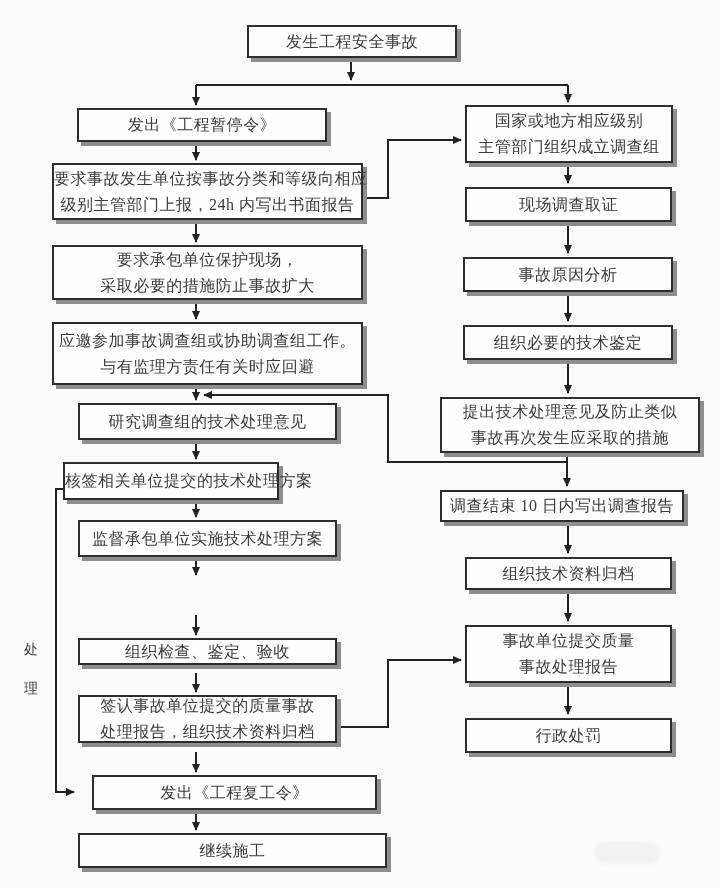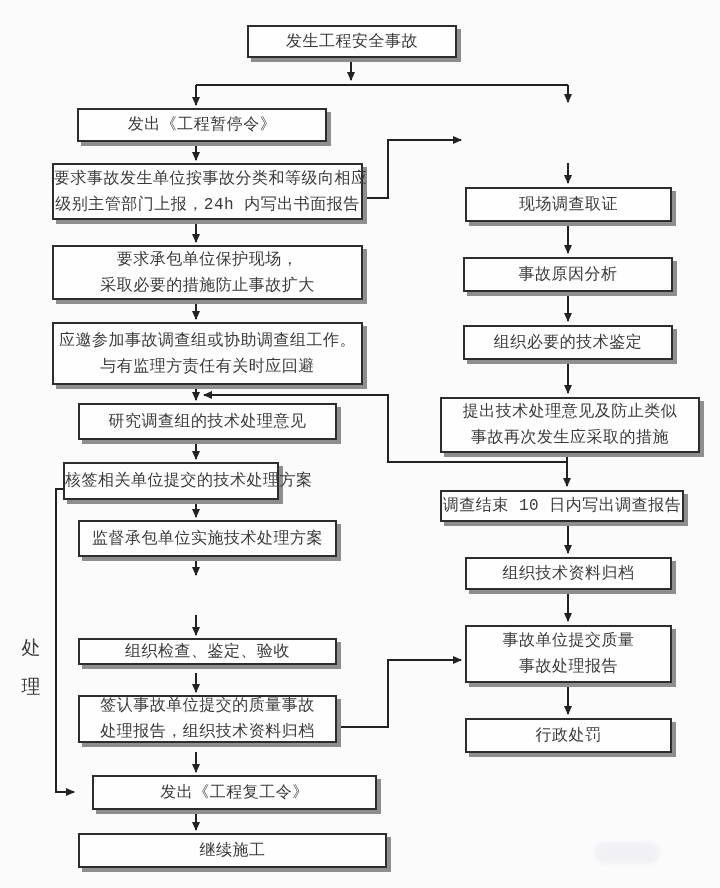--- a/index.html
+++ b/index.html
@@ -1,19 +1,19 @@
 <!DOCTYPE html>
 <html><head>
 <meta charset="utf-8">
 <style>
   html,body{margin:0;padding:0;background:#fcfbfc;}
   .canvas{
     position:relative;width:720px;height:888px;background:#fcfbfc;
     overflow:hidden;margin:0 auto;
-    font-family:Liberation Mono, monospace;
+    font-family:Liberation Serif, serif;
   }
   .connectors{position:absolute;left:0;top:0;width:720px;height:888px;pointer-events:none;}
   .node{
     position:absolute;box-sizing:border-box;
     background:#fffeff;border:2px solid #2d2d2d;
     box-shadow:4px 4px 0 0 #8e8e8e;
     display:flex;align-items:center;justify-content:center;
   }
   .node span{
     display:block;width:100%;text-align:center;white-space:pre;
@@ -37,21 +37,21 @@
   .n-r2{left:465px;top:187px;width:207px;height:35px}
   .n-r3{left:463px;top:257px;width:210px;height:35px}
   .n-r4{left:463px;top:325px;width:210px;height:35px}
   .n-r5{left:440px;top:397px;width:260px;height:56px}
   .n-r6{left:440px;top:490px;width:244px;height:32px}
   .n-r7{left:465px;top:557px;width:207px;height:33px}
   .n-r8{left:465px;top:625px;width:207px;height:58px}
   .n-r9{left:465px;top:718px;width:207px;height:35px}
   .side-label{
     position:absolute;left:20px;top:630px;width:22px;
-    font-size:19px;line-height:39px;color:#3a3a3a;
+    font-size:14px;line-height:39px;color:#3a3a3a;
     word-break:break-all;text-align:center;
   }
   .watermark{
     position:absolute;left:594px;top:842px;width:66px;height:22px;
     background:#f0eff3;border-radius:12px;filter:blur(2px);opacity:.85;
   }
 </style>
 </head>
 <body>
 
@@ -129,20 +129,24 @@
       <span>签认事故单位提交的质量事故
 处理报告，组织技术资料归档</span>
     </div>
   <div class="node n-l11">
       <span>发出《工程复工令》</span>
     </div>
   <div class="node n-l12">
       <span>继续施工</span>
     </div>
 
+  <div class="node n-r1">
+      <span>国家或地方相应级别
+主管部门组织成立调查组</span>
+    </div>
   <div class="node n-r2">
       <span>现场调查取证</span>
     </div>
   <div class="node n-r3">
       <span>事故原因分析</span>
     </div>
   <div class="node n-r4">
       <span>组织必要的技术鉴定</span>
     </div>
   <div class="node n-r5">

